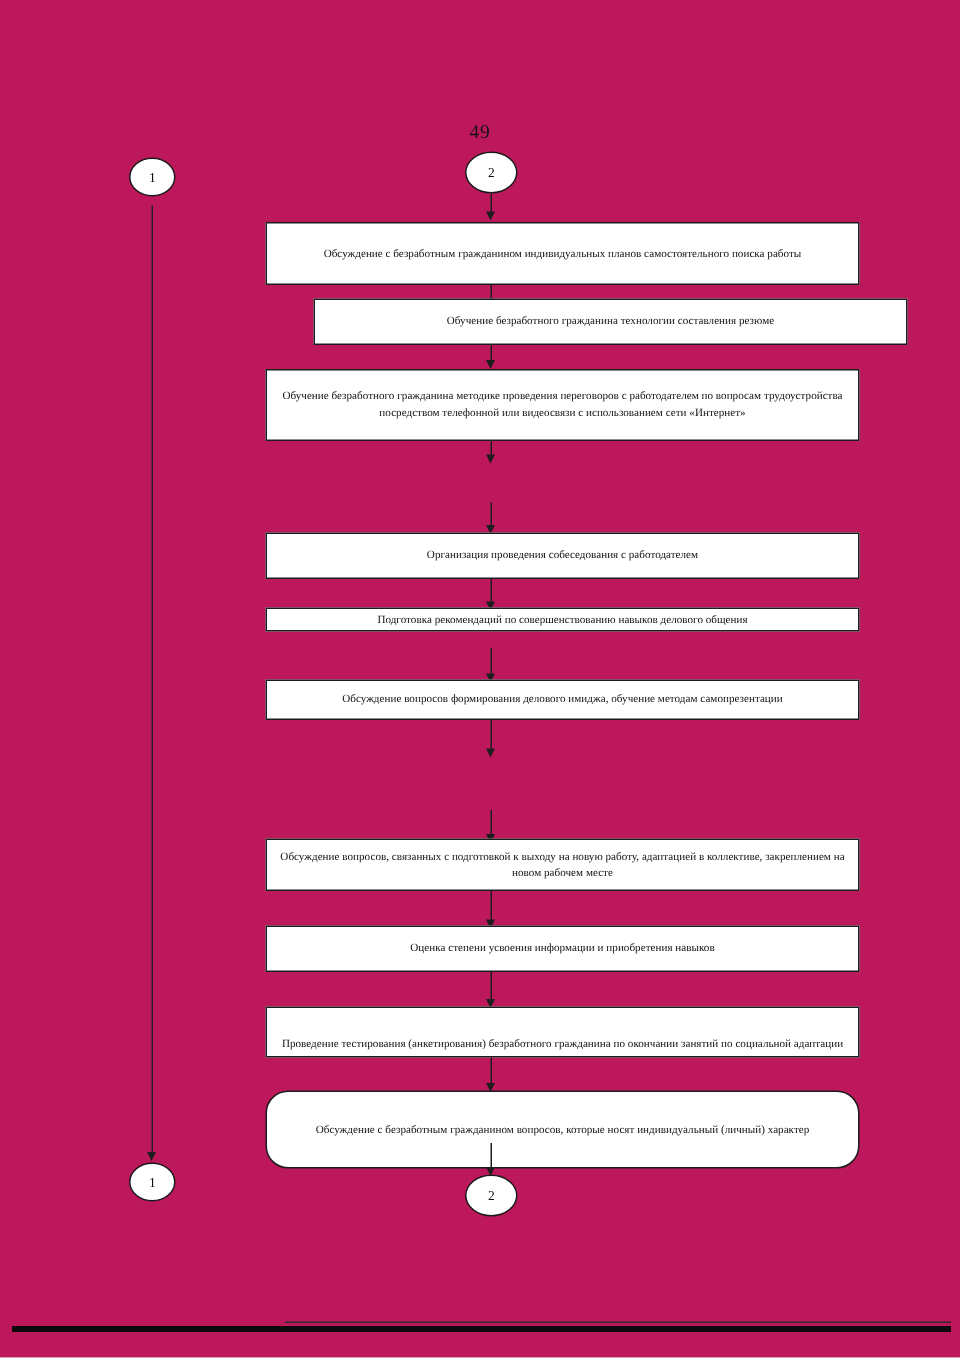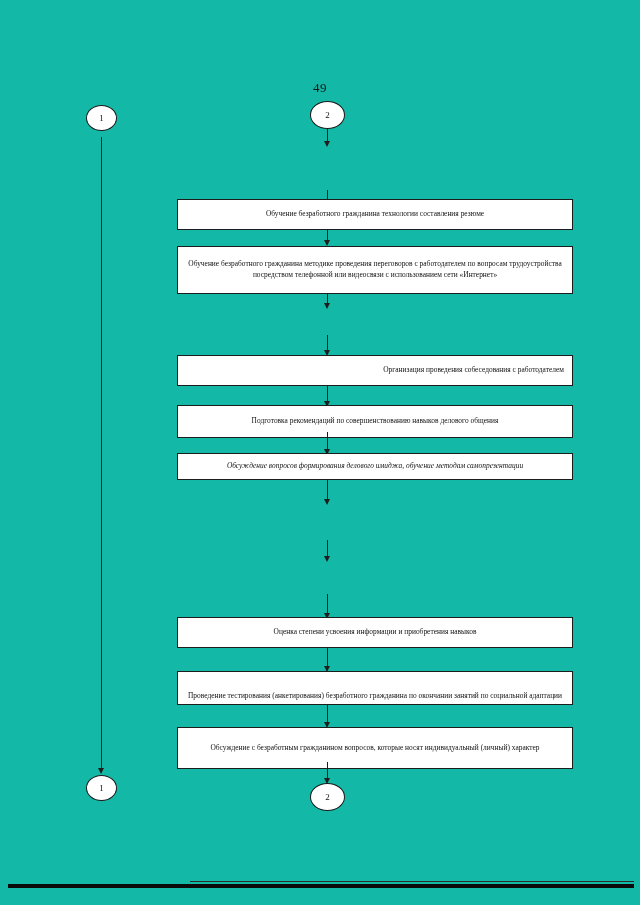--- a/index.html
+++ b/index.html
@@ -9,21 +9,21 @@
     background: #ffffff;
   }
   body {
     font-family: "Liberation Serif", "DejaVu Serif", serif;
     color: #101010;
   }
   #page {
     position: relative;
     width: 640px;
     height: 905px;
-    background: #14b8a6;
+    background: #be185d;
     overflow: hidden;
   }
 
   
   #page-number {
     position: absolute;
     left: 0;
     top: 80px;
     width: 640px;
     text-align: center;
@@ -126,75 +126,81 @@
     <span>1</span>
   </div>
 
   <div class="connector" style="left:310px; top:101px; width:35px; height:28px;">
     <span>2</span>
   </div>
 
   <div class="vline" style="left:327px; top:129px; height:13px;"></div>
   <div class="arrowhead" style="left:324px; top:141px;"></div>
 
+  <div class="flow-box" style="top:148px; height:42px;">
+    <span class="txt">Обсуждение с безработным гражданином индивидуальных планов самостоятельного поиска работы</span>
+  </div>
   <div class="vline" style="left:327px; top:190px; height:10px;"></div>
   <div class="arrowhead" style="left:324px; top:199px;"></div>
 
-  <div class="flow-box" style="top:199px; height:31px;">
+  <div class="flow-box" style="top:199px; height:31px;margin-left:32px;">
     <span class="txt">Обучение безработного гражданина технологии составления  резюме</span>
   </div>
   <div class="vline" style="left:327px; top:230px; height:11px;"></div>
   <div class="arrowhead" style="left:324px; top:240px;"></div>
 
   <div class="flow-box" style="top:246px; height:48px;justify-content:center;">
     <span class="txt">Обучение безработного гражданина методике проведения переговоров с работодателем по вопросам трудоустройства посредством телефонной или видеосвязи с использованием  сети «Интернет»</span>
   </div>
   <div class="vline" style="left:327px; top:294px; height:10px;"></div>
   <div class="arrowhead" style="left:324px; top:303px;"></div>
 
   <div class="vline" style="left:327px; top:335px; height:16px;"></div>
   <div class="arrowhead" style="left:324px; top:350px;"></div>
 
-  <div class="flow-box" style="top:355px; height:31px;text-align:right;">
+  <div class="flow-box" style="top:355px; height:31px;">
     <span class="txt">Организация проведения собеседования с работодателем</span>
   </div>
   <div class="vline" style="left:327px; top:386px; height:16px;"></div>
   <div class="arrowhead" style="left:324px; top:401px;"></div>
 
-  <div class="flow-box" style="top:405px; height:33px;">
+  <div class="flow-box" style="top:405px; height:16px;">
     <span class="txt">Подготовка рекомендаций по совершенствованию навыков  делового общения</span>
   </div>
   <div class="vline" style="left:327px; top:432px; height:18px;"></div>
   <div class="arrowhead" style="left:324px; top:449px;"></div>
 
-  <div class="flow-box" style="top:453px; height:27px;font-style:italic;">
+  <div class="flow-box" style="top:453px; height:27px;">
     <span class="txt">Обсуждение вопросов формирования делового имиджа,  обучение методам  самопрезентации</span>
   </div>
   <div class="vline" style="left:327px; top:480px; height:20px;"></div>
   <div class="arrowhead" style="left:324px; top:499px;"></div>
 
   <div class="vline" style="left:327px; top:540px; height:17px;"></div>
   <div class="arrowhead" style="left:324px; top:556px;"></div>
 
+  <div class="flow-box" style="top:559px; height:35px;">
+    <span class="txt">Обсуждение вопросов, связанных с подготовкой к выходу на новую работу, адаптацией в коллективе, закреплением на  новом рабочем месте</span>
+  </div>
   <div class="vline" style="left:327px; top:594px; height:20px;"></div>
   <div class="arrowhead" style="left:324px; top:613px;"></div>
 
   <div class="flow-box" style="top:617px; height:31px;">
     <span class="txt">Оценка степени усвоения информации и приобретения навыков</span>
   </div>
   <div class="vline" style="left:327px; top:648px; height:19px;"></div>
   <div class="arrowhead" style="left:324px; top:666px;"></div>
 
   <div class="flow-box" style="top:671px; height:34px;align-items:flex-end;">
     <span class="txt">Проведение тестирования (анкетирования) безработного гражданина по окончании занятий по социальной  адаптации</span>
   </div>
   <div class="vline" style="left:327px; top:705px; height:18px;"></div>
   <div class="arrowhead" style="left:324px; top:722px;"></div>
 
-  <div class="flow-box" style="top:727px; height:42px;">
+  <div class="flow-box" style="top:727px; height:52px;border-radius:15px;">
     <span class="txt">Обсуждение с безработным гражданином вопросов, которые носят индивидуальный (личный) характер</span>
   </div>
   <div class="vline" style="left:327px; top:762px; height:17px;"></div>
   <div class="arrowhead" style="left:324px; top:778px;"></div>
 
   <div class="connector" style="left:310px; top:783px; width:35px; height:28px;">
     <span>2</span>
   </div>
 
   <div id="footer-rule-thin"></div>

